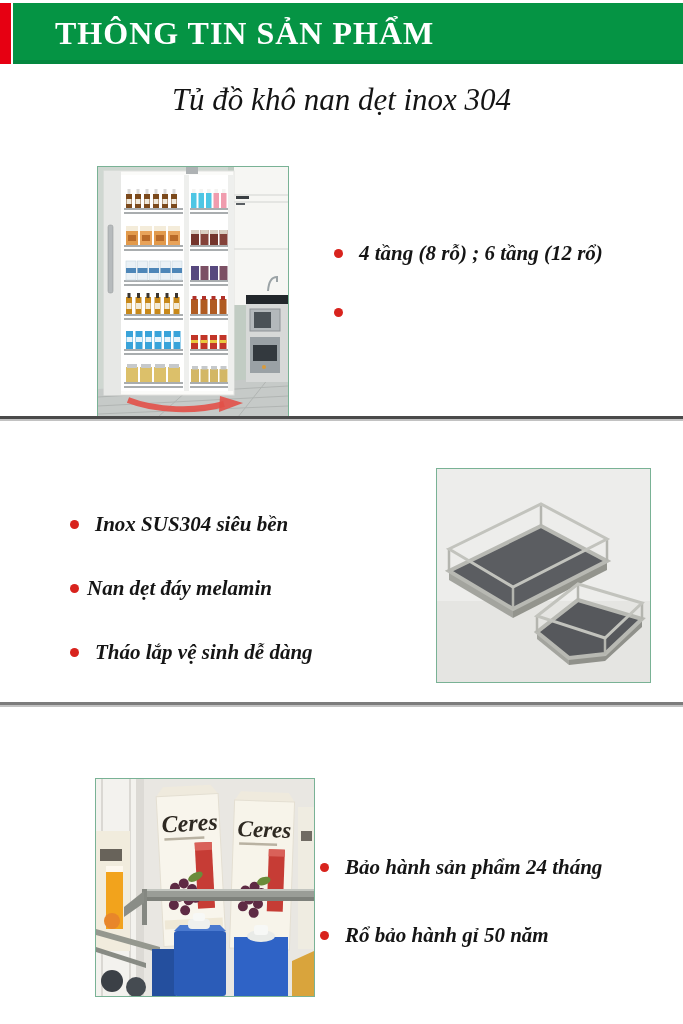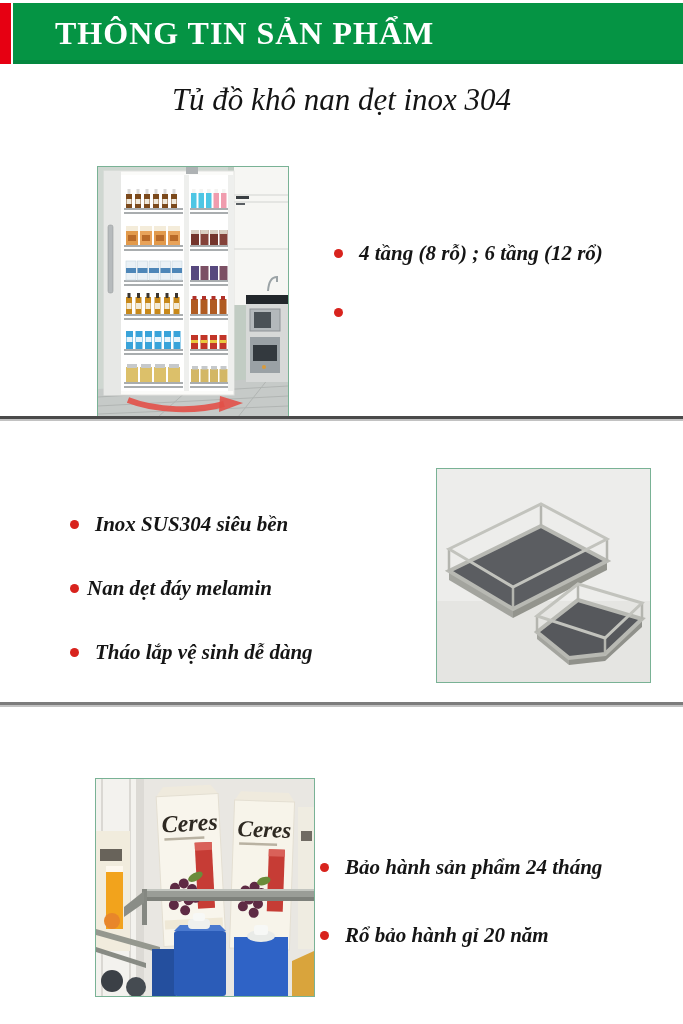--- a/index.html
+++ b/index.html
@@ -461,16 +461,16 @@
       <polygon points="196,182 218,172 218,217 196,217" fill="#d9a43c"></polygon>
     </svg>
   </figure>
 
   <div class="bullet s3b2">
     <span class="dot"></span>
     <span class="btext">Bảo hành sản phẩm 24 tháng</span>
   </div>
   <div class="bullet s3b3">
     <span class="dot"></span>
-    <span class="btext">Rổ bảo hành gỉ 20 năm</span>
+    <span class="btext">Rổ bảo hành gỉ 50 năm</span>
   </div>
 
 </div>
 
 </body></html>

